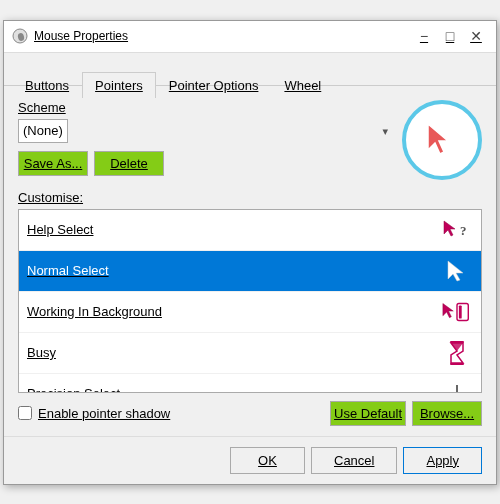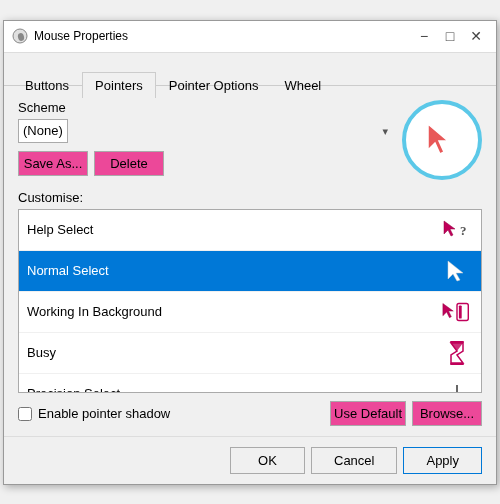--- a/index.html
+++ b/index.html
@@ -12,20 +12,21 @@
       justify-content: center;
       width: 500px;
       height: 504px;
       overflow: hidden;
     }
     .window {
       width: 494px;
       background: #f0f0f0;
       border: 1px solid #999;
       box-shadow: 2px 2px 8px rgba(0,0,0,0.3);
+      text-decoration: underline;
     }
     .title-bar {
       background: #fff;
       height: 32px;
       display: flex;
       align-items: center;
       padding: 0 8px;
       border-bottom: 1px solid #ddd;
       user-select: none;
     }
@@ -128,21 +129,21 @@
     }
     .scheme-buttons {
       display: flex;
       gap: 6px;
       margin-top: 8px;
     }
     .btn {
       padding: 4px 3px;
       font-size: 13px;
       border: 1px solid #aaa;
-      background: #ec4899;
+      background: #84cc16;
       cursor: pointer;
       min-width: 70px;
     }
     .preview-circle {
       width: 80px;
       height: 80px;
       border: 4px solid #5bc8e8;
       border-radius: 50%;
       display: flex;
       align-items: center;
@@ -192,21 +193,21 @@
     .list-container::-webkit-scrollbar-track { background: #f0f0f0; }
     .list-container::-webkit-scrollbar-thumb { background: #c0c0c0; border: 2px solid #f0f0f0; }
     .footer-row {
       display: flex;
       align-items: center;
       margin-top: 8px;
       gap: 8px;
     }
     .checkbox-label {
       display: flex;
-      align-items: flex-end;
+      align-items: center;
       gap: 6px;
       font-size: 13px;
       flex: 1;
       cursor: pointer;
     }
     .checkbox-input {
       width: 14px;
       height: 14px;
       cursor: pointer;
       accent-color: #0078d7;

